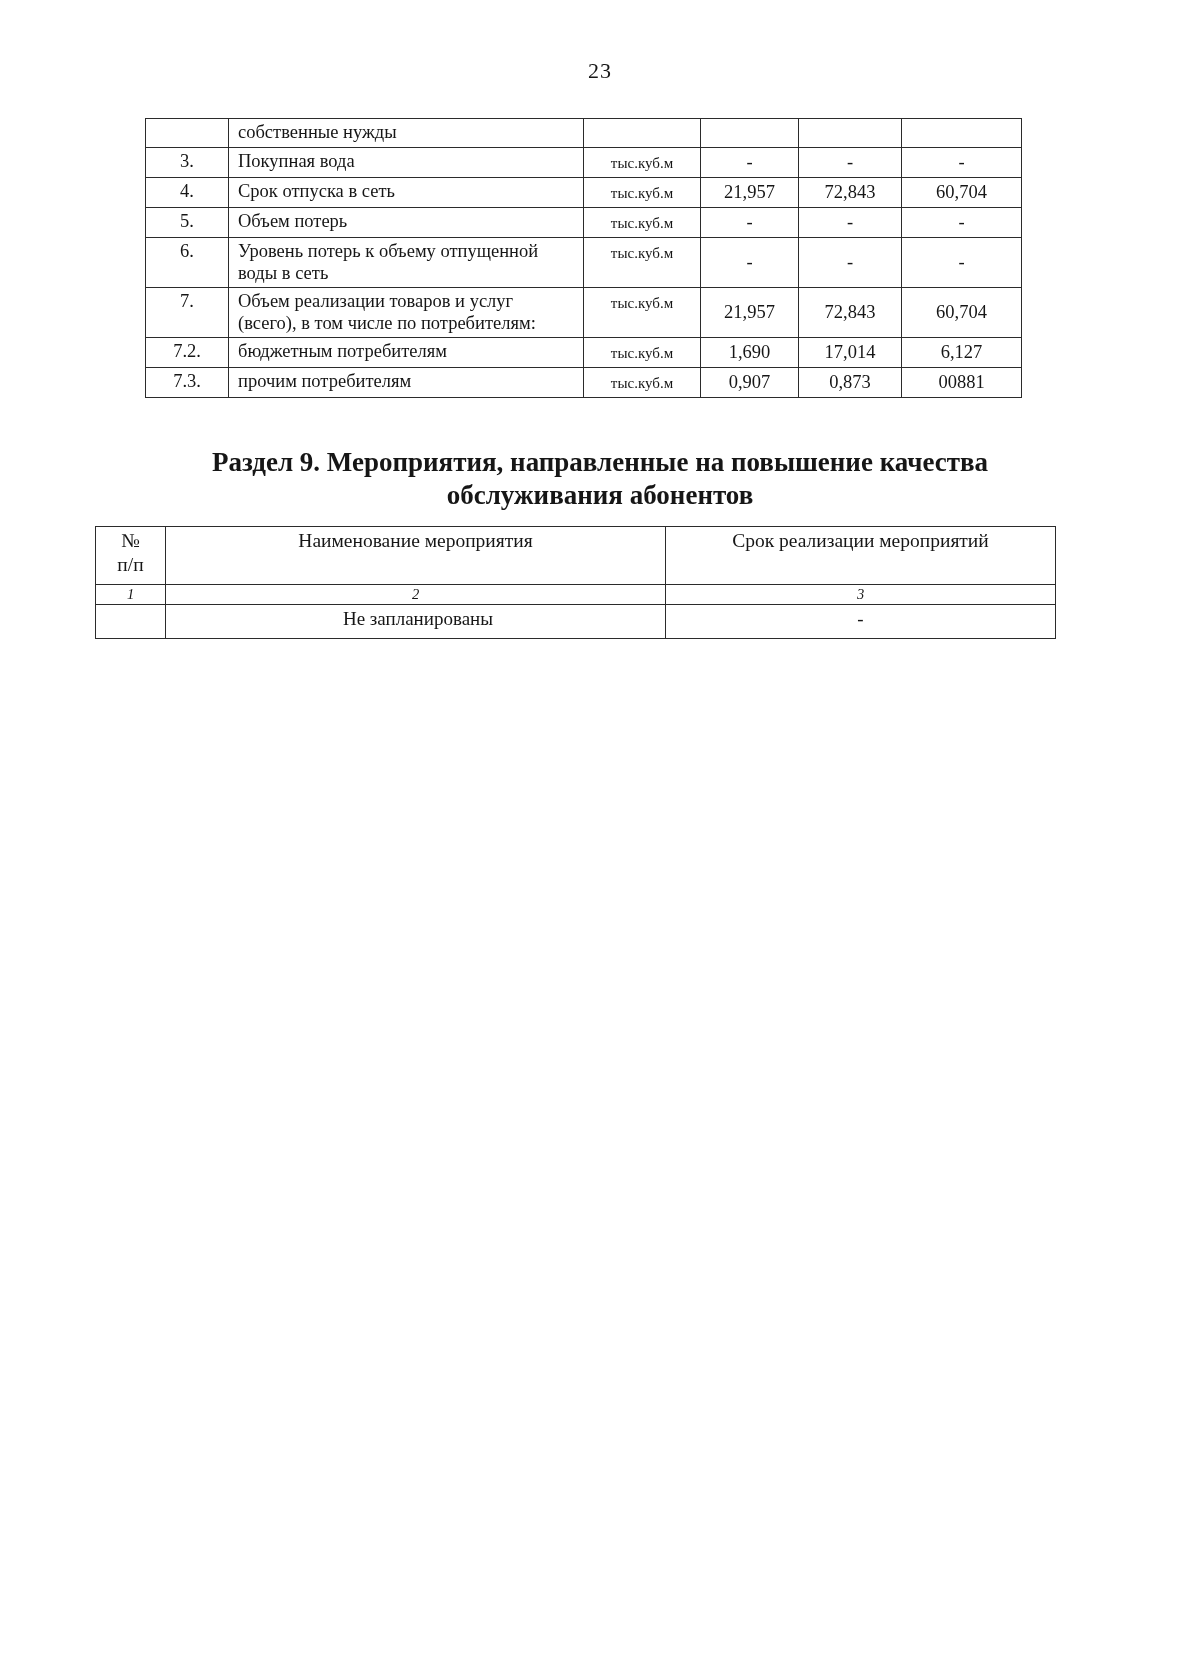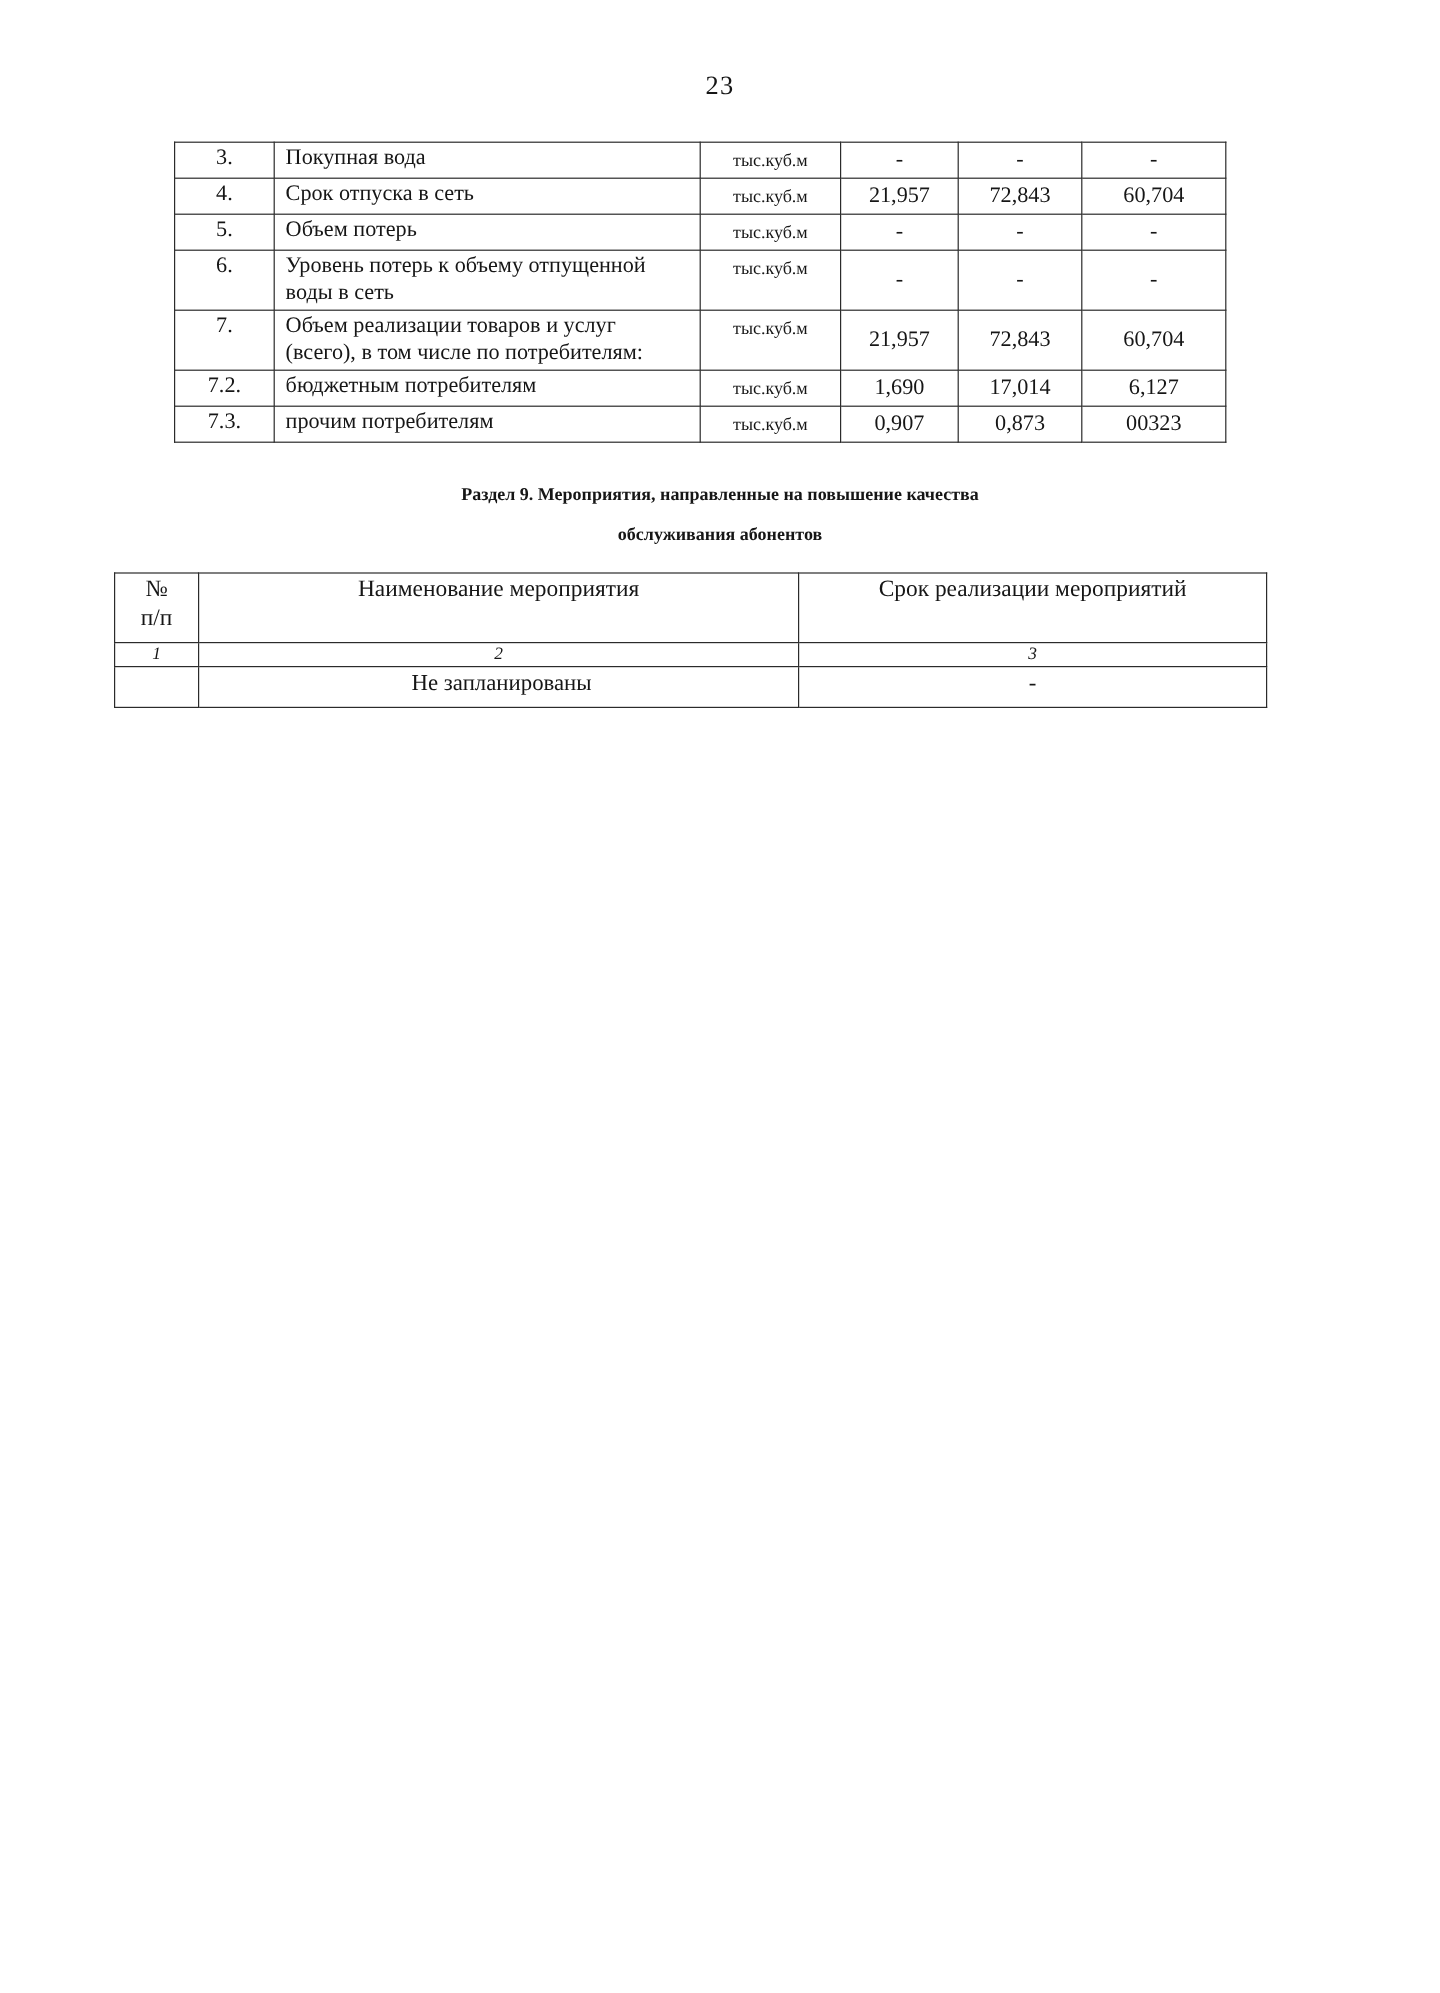--- a/index.html
+++ b/index.html
@@ -40,24 +40,24 @@
     overflow: hidden;
   }
   table.t1 td.c-num  { text-align: center; }
   table.t1 td.c-name { text-align: left; padding-left: 9px; padding-right: 10px; }
   table.t1 td.c-unit { text-align: center; font-size: 15px; padding-top: 4px; }
   table.t1 td.c-val  { text-align: center; vertical-align: middle; }
   table.t1 tr.single td { height: 21px; }
 
   
   .section-title {
-    margin-top: 28px;
+    margin-top: 48px;
     text-align: center;
     font-weight: bold;
-    font-size: 15px;
+    font-size: 27px;
     line-height: 33px;
     white-space: pre-line;
   }
 
   
   table.t2 {
     margin: 14px 0 0 95px;
     width: 960px;
     border-collapse: collapse;
     table-layout: fixed;
@@ -98,20 +98,28 @@
     <colgroup>
       <col style="width:83px">
         <col style="width:355px">
         <col style="width:117px">
       <col style="width:98px">
         <col style="width:103px">
         <col style="width:120px">
     </colgroup>
     <tbody>
       <tr class="single">
+        <td class="c-num"></td>
+        <td class="c-name">собственные нужды</td>
+        <td class="c-unit"></td>
+        <td class="c-val"></td>
+        <td class="c-val"></td>
+        <td class="c-val"></td>
+      </tr>
+      <tr class="single">
         <td class="c-num">3.</td>
         <td class="c-name">Покупная вода</td>
         <td class="c-unit">тыс.куб.м</td>
         <td class="c-val">-</td>
         <td class="c-val">-</td>
         <td class="c-val">-</td>
       </tr>
       <tr class="single">
         <td class="c-num">4.</td>
         <td class="c-name">Срок отпуска в сеть</td>
@@ -151,21 +159,21 @@
         <td class="c-val">1,690</td>
         <td class="c-val">17,014</td>
         <td class="c-val">6,127</td>
       </tr>
       <tr class="single">
         <td class="c-num">7.3.</td>
         <td class="c-name">прочим потребителям</td>
         <td class="c-unit">тыс.куб.м</td>
         <td class="c-val">0,907</td>
         <td class="c-val">0,873</td>
-        <td class="c-val">00323</td>
+        <td class="c-val">00881</td>
       </tr>
     </tbody>
   </table>
 
   <div class="section-title">Раздел 9. Мероприятия, направленные на повышение качества
 обслуживания абонентов</div>
 
   <table class="t2">
     <colgroup>
       <col style="width:70px">

